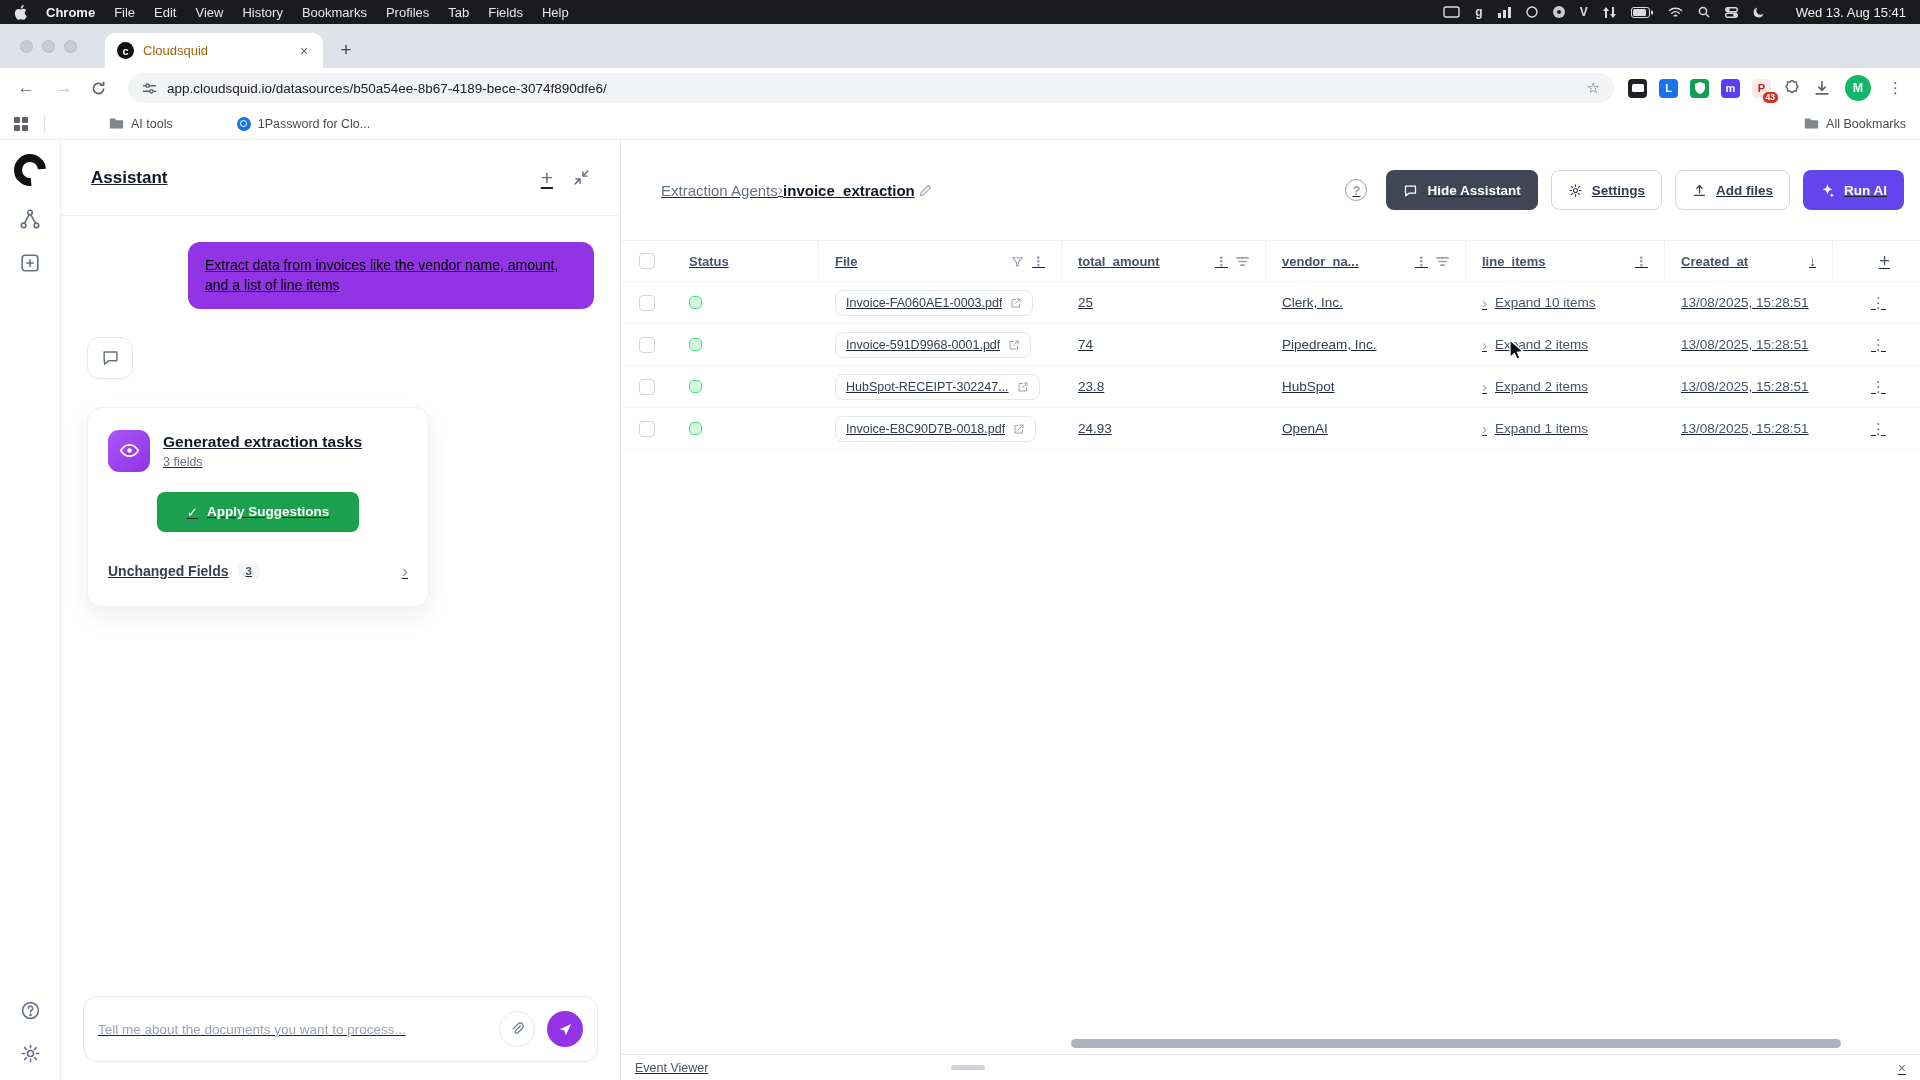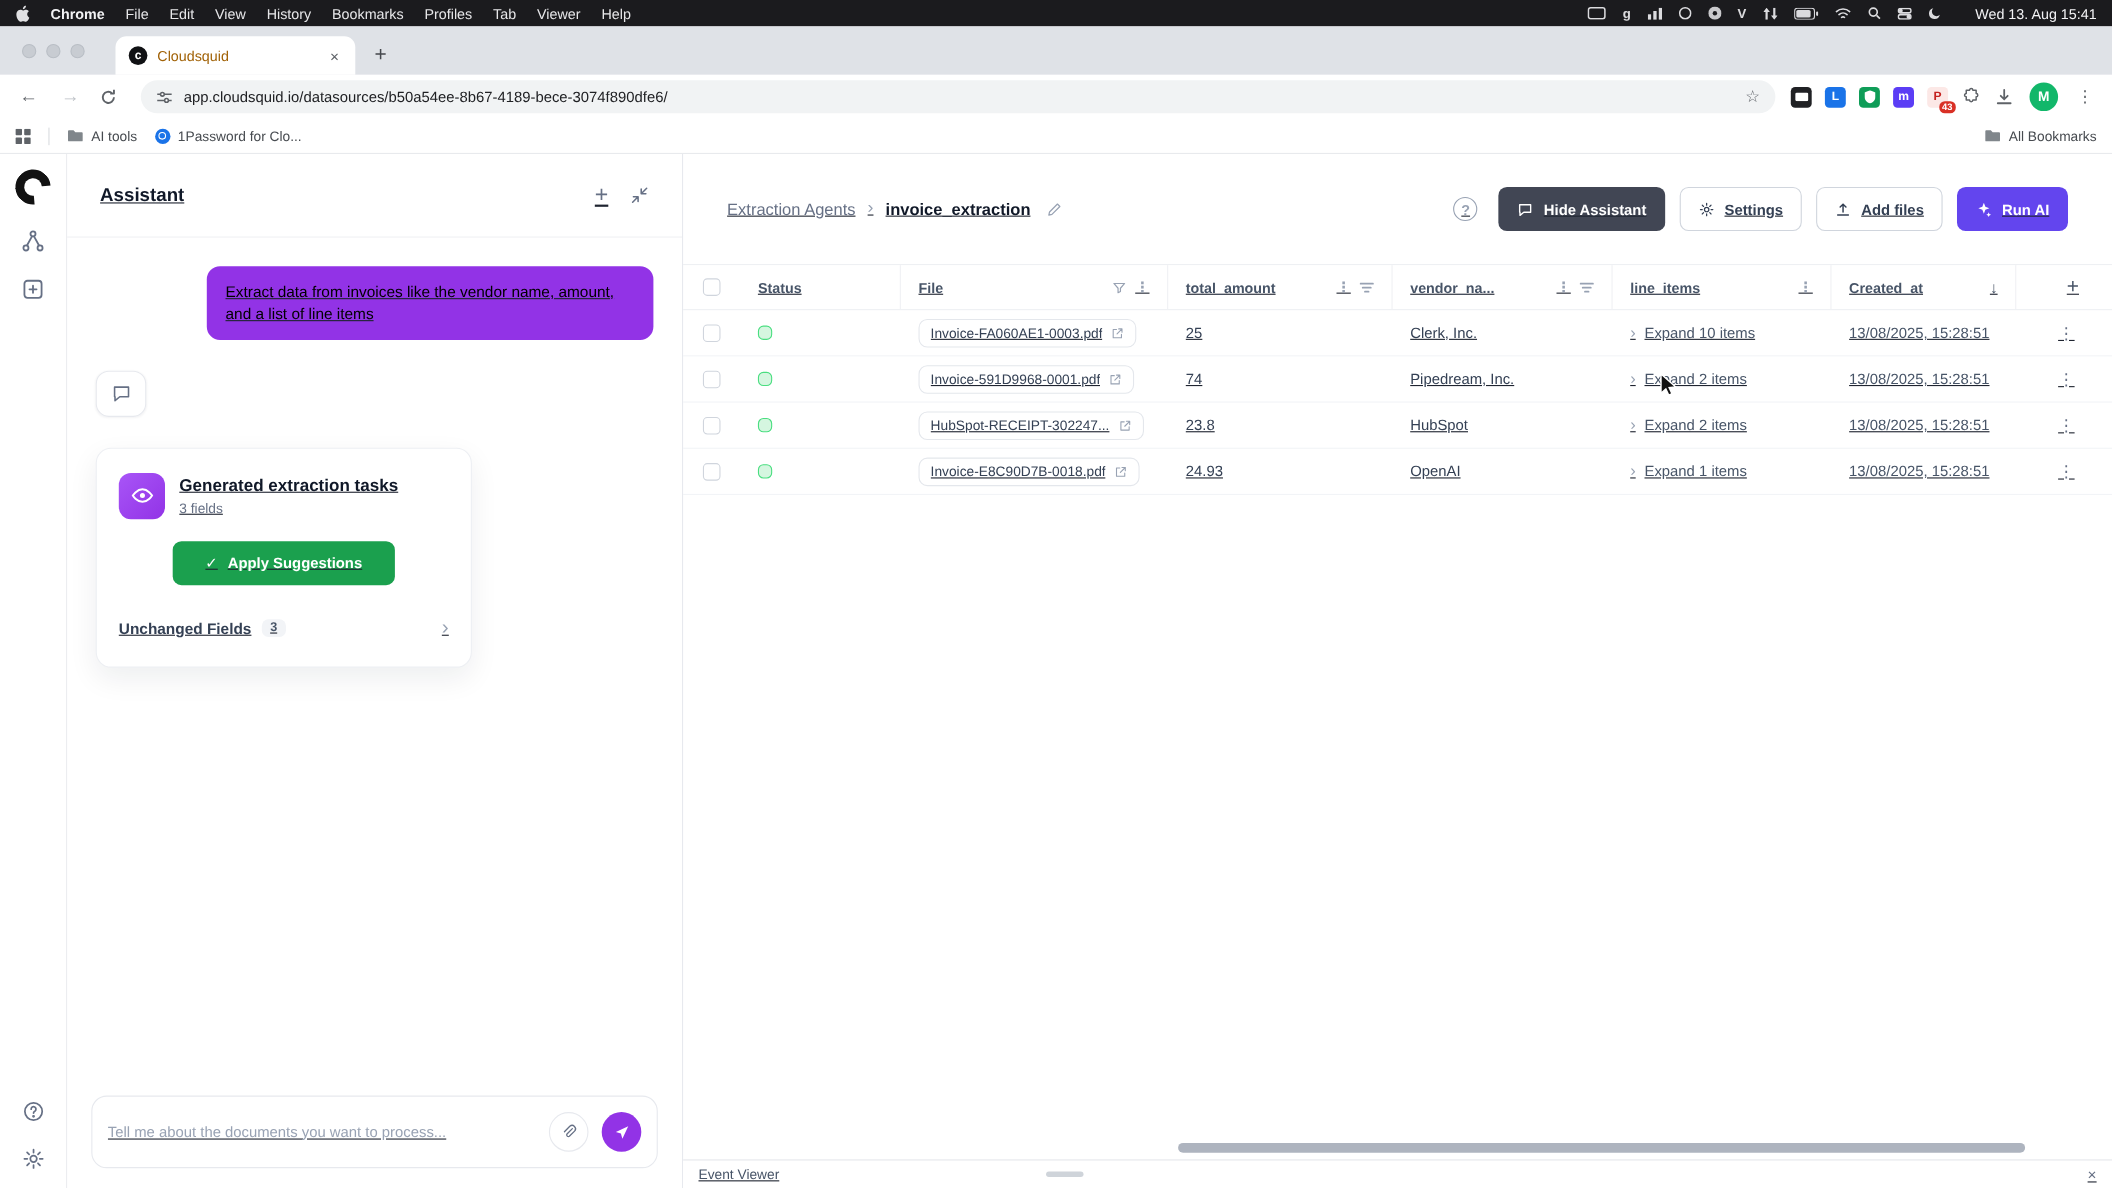--- a/index.html
+++ b/index.html
@@ -33,21 +33,21 @@
   .omni-url { font-size:13.5px; color:#202124; flex:1; white-space:nowrap; overflow:hidden; }
   .star { color:#5f6368; font-size:15px; }
   .exts { display:flex; align-items:center; gap:12px; }
   .ext { width:19px; height:19px; border-radius:4px; display:flex; align-items:center; justify-content:center; font-size:11px; font-weight:700; color:#fff; position:relative; }
   .ext-badge { position:absolute; bottom:-5px; right:-7px; background:#d93025; color:#fff; font-size:8.5px; font-weight:700; border-radius:5px; padding:1px 3px; line-height:1; }
   .avatar { width:26px; height:26px; border-radius:50%; background:#12b76a; color:#fff; font-size:12.5px; font-weight:700; display:flex; align-items:center; justify-content:center; }
   .kebab { color:#5f6368; font-size:15px; padding:0 3px; }
 
   
   .bookmarksbar { height:32px; background:#fff; border-bottom:1px solid #e8eaed; display:flex; align-items:center; padding:0 14px; gap:16px; font-size:12.5px; color:#474b50; }
-  .bm-item { display:flex; align-items:center; gap:7px; }
+  .bm-item { display:flex; align-items:center; gap:7px;margin-left:48px; }
   .bm-sep { width:1px; height:16px; background:#dadce0; }
   .bm-spacer { flex:1; }
   .pw-ico { width:14px; height:14px; border-radius:50%; background:#1a73e8; display:flex; align-items:center; justify-content:center; }
   .pw-ico::after { content:""; width:5px; height:5px; border:1.5px solid #fff; border-radius:50%; }
 
   
   .app { height:940px; display:flex; background:#fff;text-decoration:underline; }
 
   .rail { width:61px; border-right:1px solid #ecedf0; display:flex; flex-direction:column; align-items:center; padding:14px 0 16px; gap:22px; }
   .logo-c { width:32px; height:32px; border-radius:50%; border:8px solid #121212; border-right-color:transparent; transform:rotate(40deg); }
@@ -75,21 +75,21 @@
   .unchanged-chev { margin-left:auto; color:#98a2b3; font-size:19px; }
   .as-input-wrap { padding:14px 22px 18px; }
   .as-input { border:1px solid #e7e9ee; border-radius:14px; min-height:66px; display:flex; align-items:center; gap:12px; padding:12px 14px; }
   .as-input input { flex:1; border:none; outline:none; font-size:13.5px; font-family:inherit; color:#344054; background:transparent; }
   .as-input input::placeholder { color:#98a2b3; }
   .clip-btn { width:36px; height:36px; border-radius:50%; border:1px solid #e7e9ee; display:flex; align-items:center; justify-content:center; color:#667085; background:#fff; }
   .send-btn { width:36px; height:36px; border-radius:50%; background:var(--accent-purple,#9333ea); display:flex; align-items:center; justify-content:center; }
 
   
   .mainarea { flex:1; display:flex; flex-direction:column; position:relative; min-width:0; }
-  .main-head { height:100px; display:flex; align-items:center; padding:0 40px 0 40px; gap:11px; }
+  .main-head { height:100px; display:flex; align-items:center; padding:0 16px 0 40px; }
   .crumb-parent { font-size:15px; color:#667085; }
   .crumb-chev { color:#98a2b3; font-size:16px; }
   .crumb-current { font-size:15px; font-weight:600; color:#101828; }
   .pencil { color:#98a2b3; margin-left:3px; }
   .head-actions { margin-left:auto; display:flex; align-items:center; gap:13px; }
   .help-ico { width:22px; height:22px; border-radius:50%; border:1.6px solid #98a2b3; color:#98a2b3; font-size:13px; font-weight:700; display:flex; align-items:center; justify-content:center; margin-right:6px; }
   .btn { height:40px; border-radius:8px; display:flex; align-items:center; gap:9px; padding:0 16px; font-size:13.5px; font-weight:600; border:1px solid transparent; }
   .btn-dark { background:var(--dark-button,#414654); color:#fff; }
   .btn-light { background:#fff; border-color:#d0d5dd; color:#344054; }
   .btn-primary { background:var(--run-ai,#6345ee); color:#fff; }
@@ -141,21 +141,21 @@
   <span class="mb-app">Chrome</span>
   <div style="display:flex;gap:19px;">
 
   <span class="mb-item">File</span>
       <span class="mb-item">Edit</span>
       <span class="mb-item">View</span>
       <span class="mb-item">History</span>
       <span class="mb-item">Bookmarks</span>
       <span class="mb-item">Profiles</span>
       <span class="mb-item">Tab</span>
-      <span class="mb-item">Viewer</span>
+      <span class="mb-item">Fields</span>
       <span class="mb-item">Help</span>
     </div>
   <div class="mb-right">
     <span class="mb-ico">
         <svg width="17" height="12" viewBox="0 0 17 12" fill="none" stroke="#ececef" stroke-width="1.4">
           <rect x="1" y="1" width="15" height="10" rx="2"></rect>
         </svg>
       </span>
     <span class="mb-ico" style="font-weight:700;">g</span>
     <span class="mb-ico">

